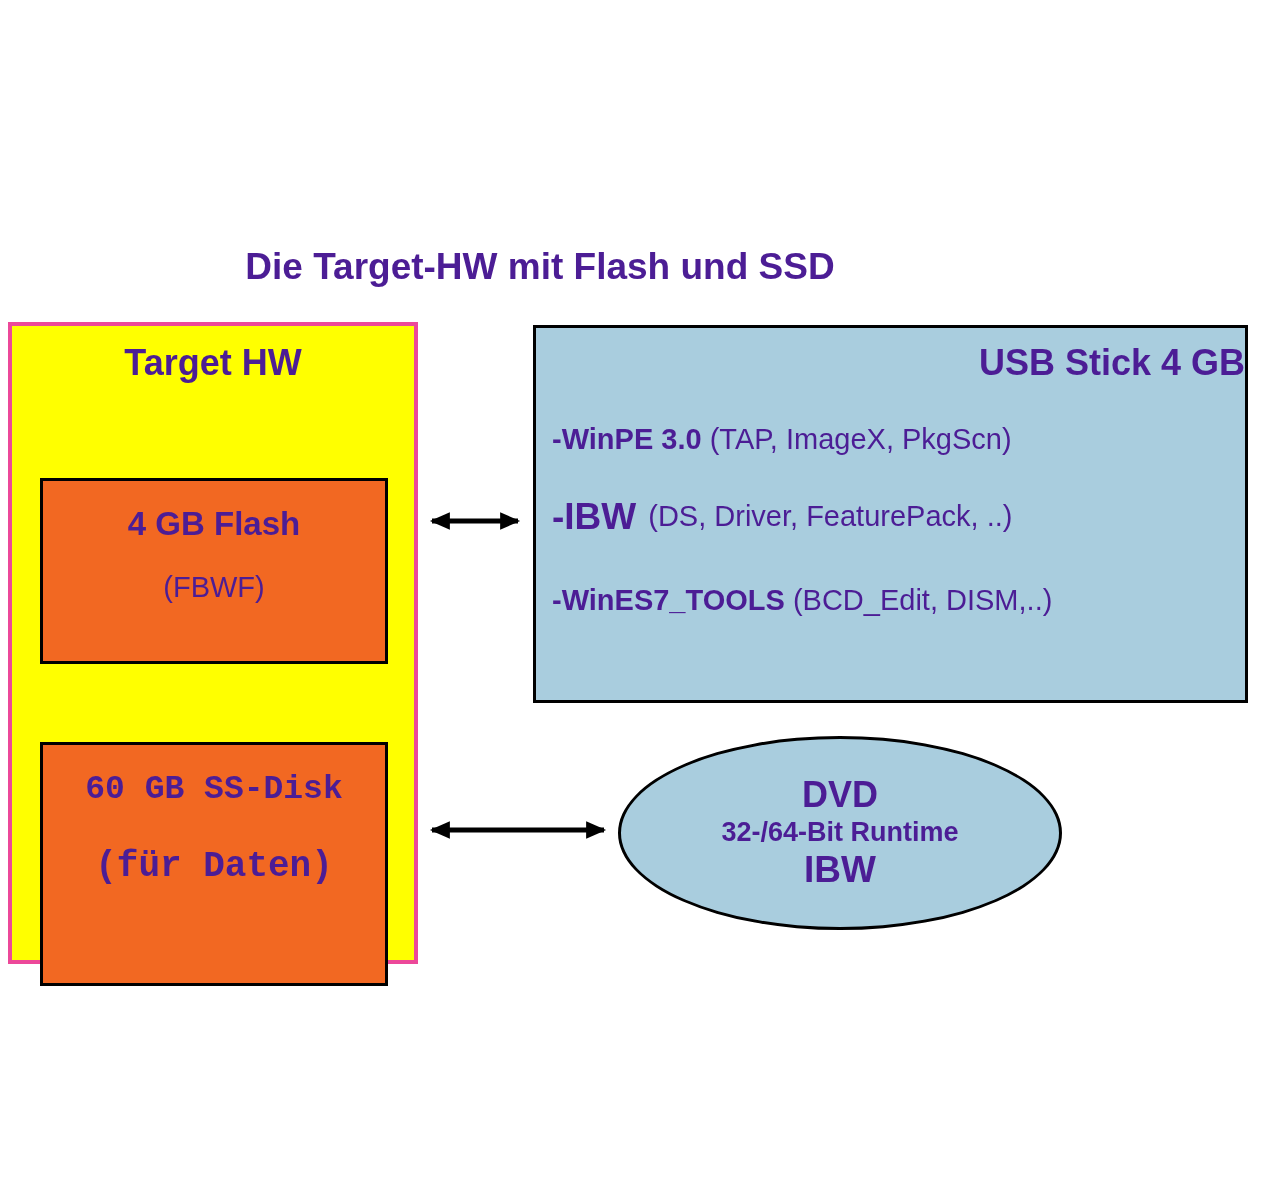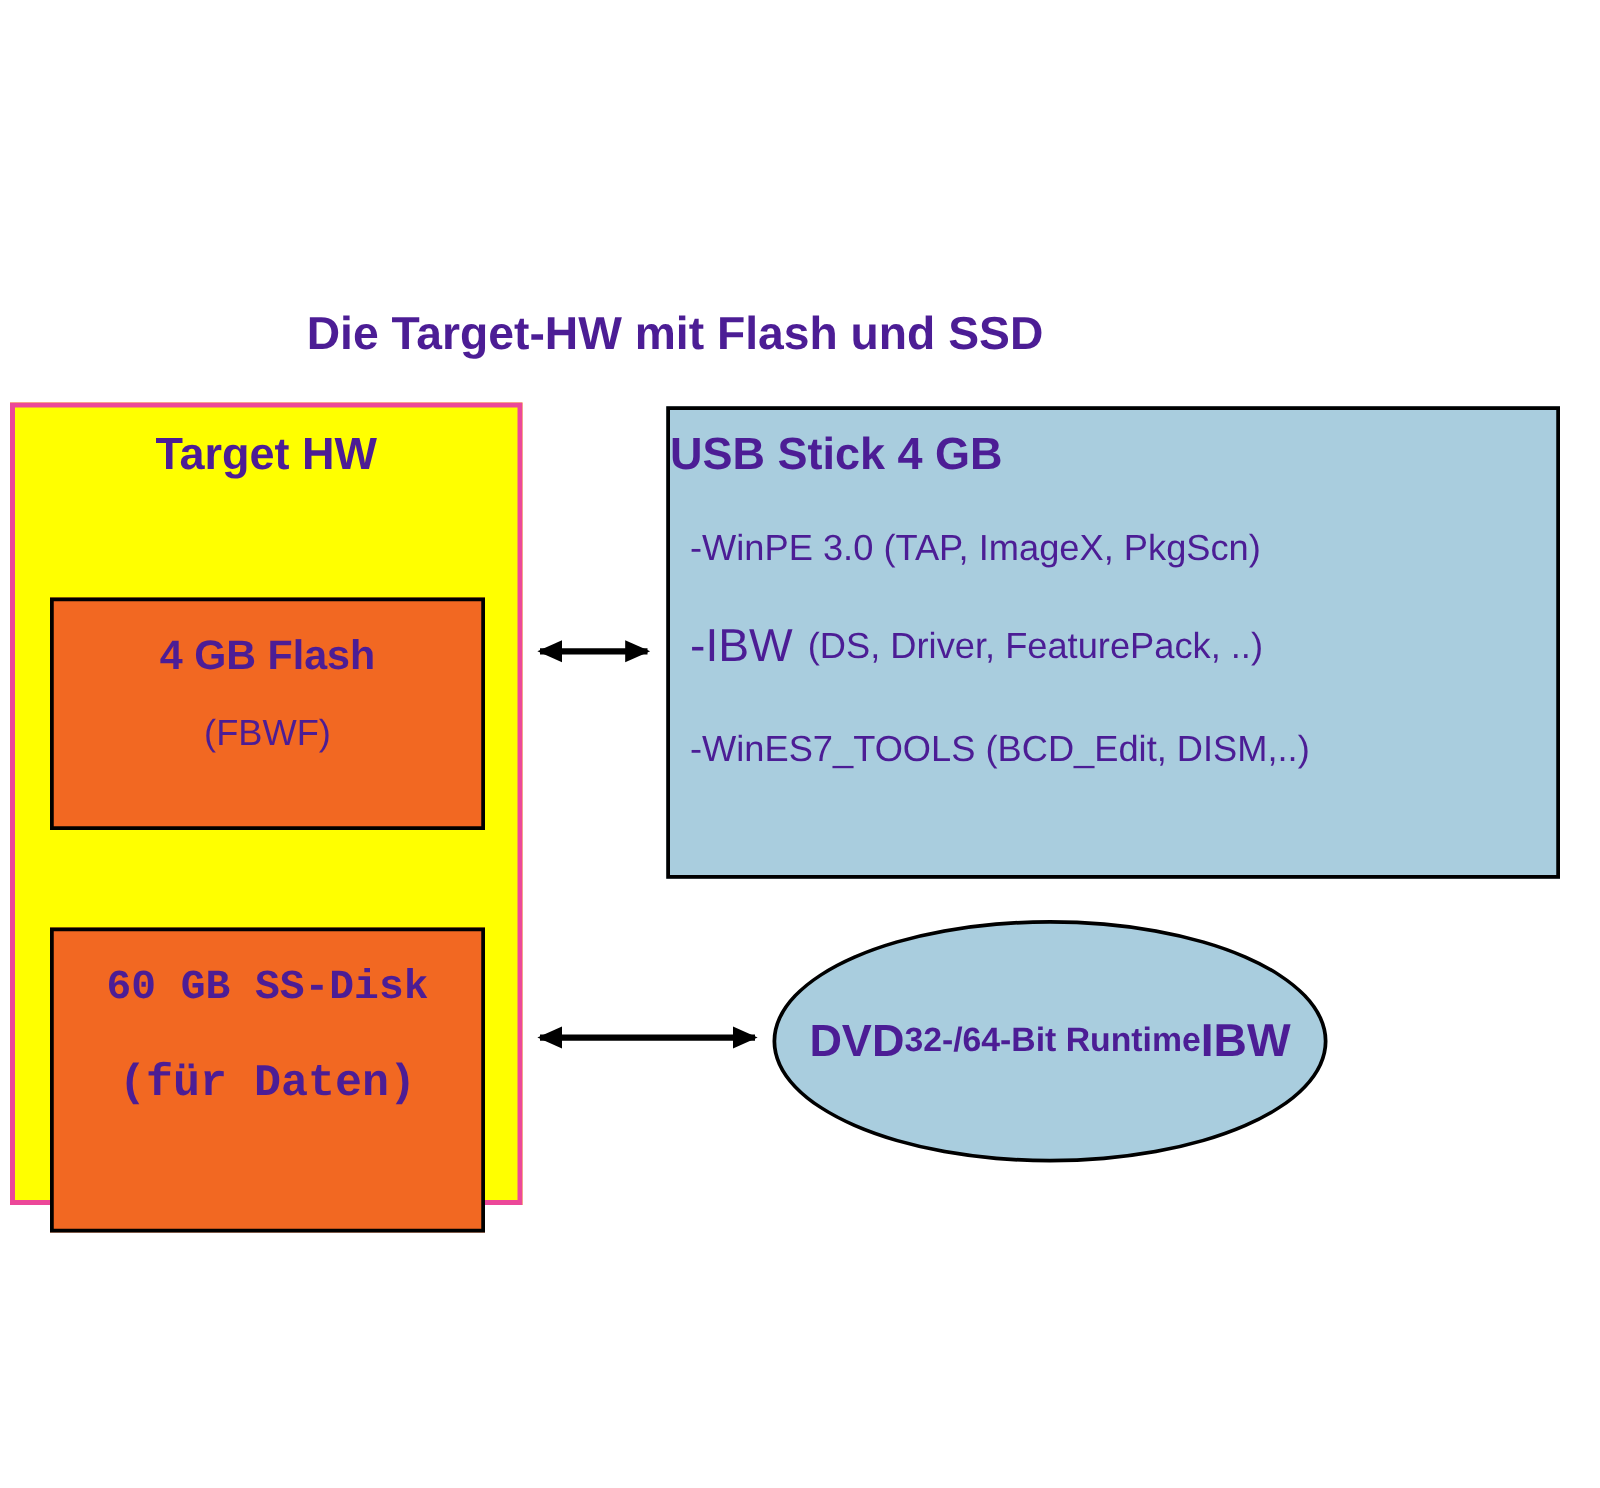--- a/index.html
+++ b/index.html
@@ -61,52 +61,53 @@
     position: absolute;
     left: 533px;
     top: 325px;
     width: 715px;
     height: 378px;
     background: #A9CDDE;
     border: 3px solid #000000;
     box-sizing: border-box;
   }
   .usb-title {
-    text-align: left;
+    text-align: right;
     margin-top: 14px;
     font-size: 36px;
     font-weight: bold;
   }
   .usb-line {
     position: absolute;
     left: 16px;
     font-size: 29px;
     white-space: nowrap;
   }
-  .usb-line .b { font-weight: normal; }
+  .usb-line .b { font-weight: bold; }
   .usb-line-1 { top: 95px; }
   .usb-line-2 { top: 168px; }
   .usb-line-2 .b { font-size: 37px; }
   .usb-line-2 .r { margin-left: 12px; vertical-align: 3px; }
   .usb-line-3 { top: 256px; }
   .usb-line-4 { top: 326px; font-weight: bold; font-size: 27px; }
   .usb-line-4 .file2 { margin-left: 36px; }
 
   
   .dvd-ellipse {
     position: absolute;
     left: 618px;
     top: 736px;
     width: 444px;
     height: 194px;
     background: #A9CDDE;
     border: 3px solid #000000;
     border-radius: 50%;
     box-sizing: border-box;
     display: flex;
+    flex-direction: column;
     align-items: center;
     justify-content: center;
   }
   .dvd-title { font-size: 36px; font-weight: bold; line-height: 1.1; }
   .dvd-sub   { font-size: 27px; font-weight: bold; line-height: 1.3; }
   .dvd-ibw   { font-size: 37px; font-weight: bold; line-height: 1.1; }
 
   .arrow-layer {
     position: absolute;
     left: 0; top: 0;

